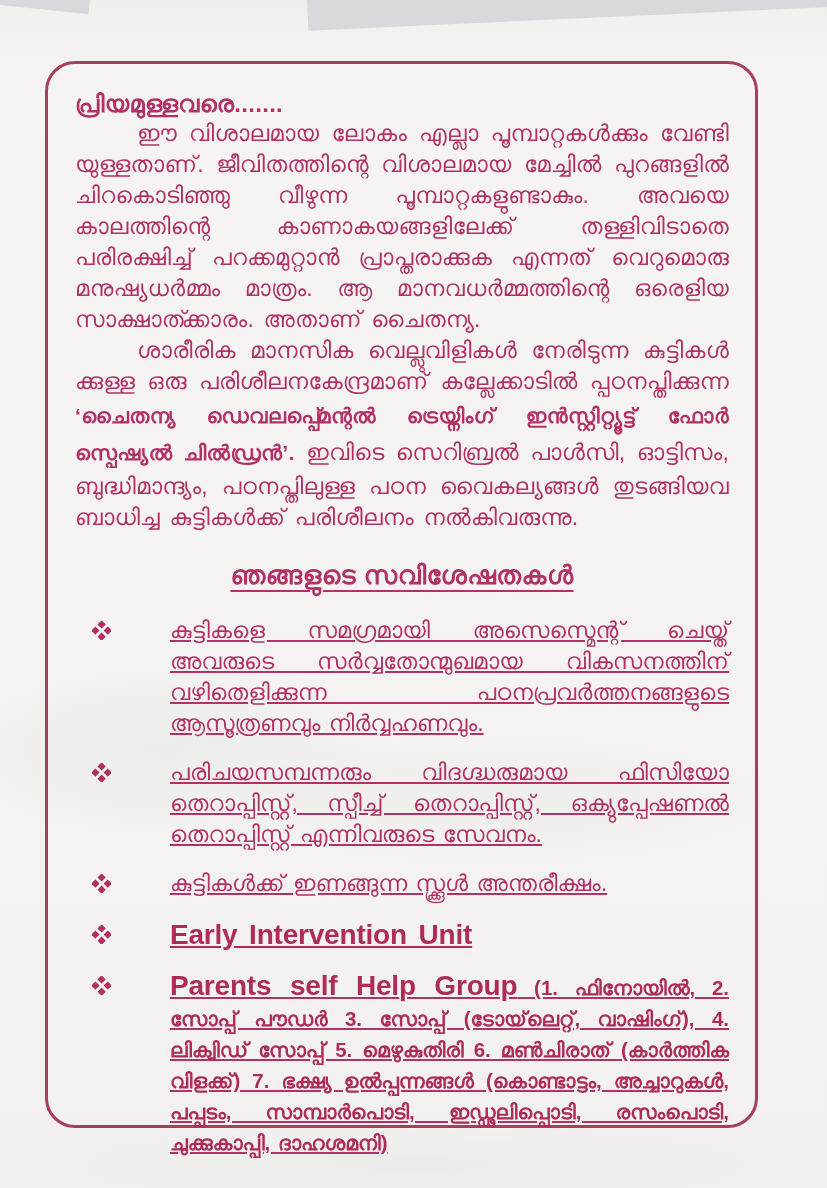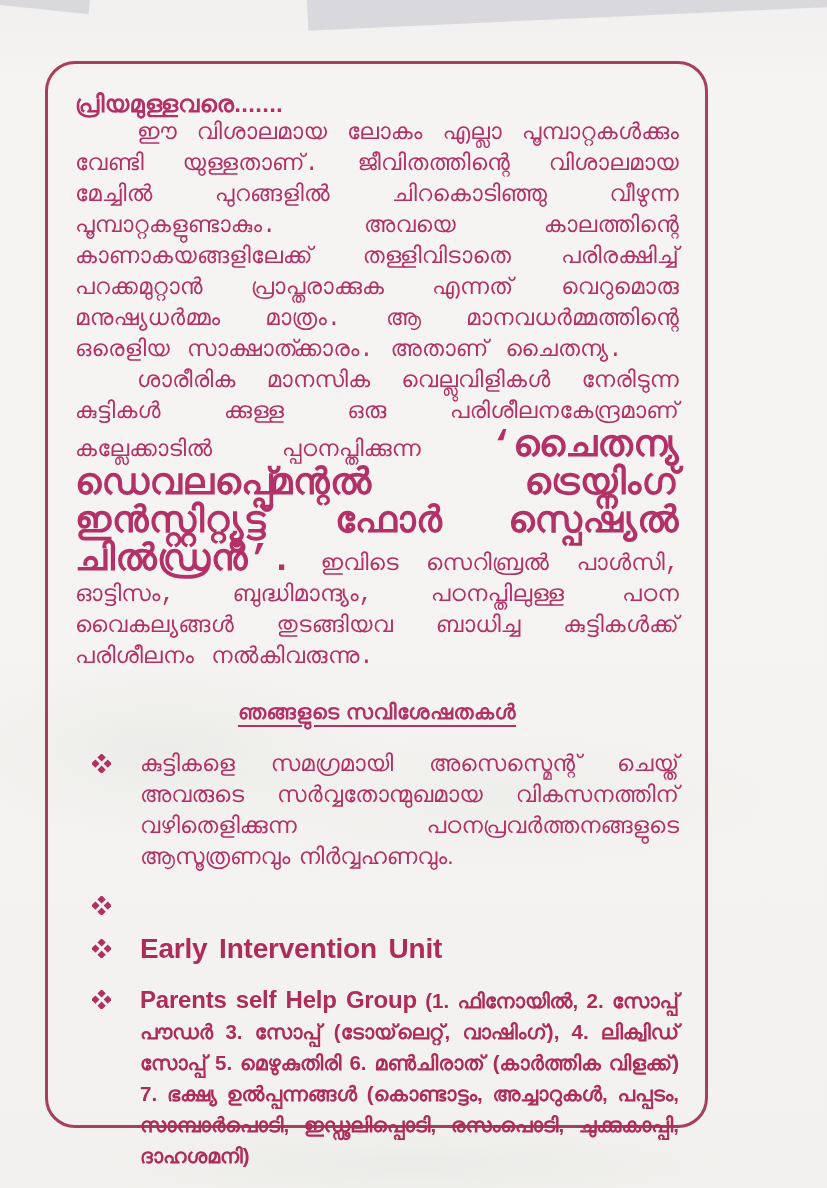--- a/index.html
+++ b/index.html
@@ -14,47 +14,47 @@
       radial-gradient(ellipse 320px 130px at 20% 63%, rgba(176,198,186,0.14), transparent 70%),
       radial-gradient(ellipse 420px 100px at 60% 67%, rgba(176,198,186,0.10), transparent 70%),
       radial-gradient(ellipse 500px 60px at 50% 98%, rgba(170,196,182,0.12), transparent 75%),
       linear-gradient(180deg,#f2f0ee 0%,#f6f4f2 8%,#f5f3f1 60%,#f3f1ef 100%);
     color:#b23166;
   }
   .scan-edge{position:absolute;background:#d9d8dc;}
   .scan-edge.tr{top:-30px;right:-40px;width:560px;height:48px;transform:rotate(-2.6deg);}
   .scan-edge.tl{top:-14px;left:-30px;width:120px;height:22px;transform:rotate(6deg);}
   .frame{
-    position:absolute;left:45px;top:61px;width:663px;height:1067px;
+    position:absolute;left:45px;top:61px;width:713px;height:1067px;
     box-sizing:border-box;border:3.5px solid #a63f58;border-radius:30px;
     padding:26px 26px 0 27px;
   }
   .greeting{font-size:24px;font-weight:bold;letter-spacing:0.3px;}
   p.mlbody{
     font-size:23px;line-height:31px;text-align:justify;margin:0;
-    word-spacing:3px;letter-spacing:0.2px;font-family:Liberation Mono, monospace;
+    word-spacing:3px;letter-spacing:0.2px;
   }
   .para1{margin-top:17px;text-indent:62px;}
   .para2{margin-top:25px;text-indent:62px;}
-  .inst{font-weight:bold;font-size:37px;line-height:37px;letter-spacing:0.4px;}
+  .inst{font-weight:bold;font-size:21px;line-height:37px;letter-spacing:0.4px;}
   .heading-wrap{text-align:center;margin-top:27px;}
   .heading{
-    display:inline-block;font-size:21px;font-weight:bold;
+    display:inline-block;font-size:26px;font-weight:bold;
     text-decoration:underline;text-underline-offset:6px;text-decoration-thickness:2px;
     letter-spacing:0.5px;
   }
   .bullets{margin-top:24px;}
   .brow{display:flex;align-items:flex-start;margin-bottom:18px;}
   .bicon{flex:none;width:19px;height:19px;margin:6px 0 0 17px;}
   .btext{
-    flex:1;margin-left:29px;font-size:23px;line-height:31px;
-    text-align:justify;word-spacing:2px;
+    flex:1;margin-left:59px;font-size:23px;line-height:31px;
+    text-align:justify;word-spacing:2px;text-decoration:underline;
   }
   .b-eng{font-weight:bold;font-size:28px;letter-spacing:-0.2px;word-spacing:4px;color:#ad2c59;}
-  .b6-label{font-weight:bold;font-size:24px;letter-spacing:-0.2px;color:#ad2c59;}
+  .b6-label{font-weight:bold;font-size:28px;letter-spacing:-0.2px;color:#ad2c59;}
   .b6-detail{font-weight:bold;font-size:20.5px;line-height:31px;letter-spacing:0;color:#ad2c59;}
   .b6 .btext{line-height:31px;}
   .mb-lg{margin-bottom:20px;}
   .mb-sm{margin-bottom:17px;}
 </style>
 </head>
 <body>
 
 <div class="page">
   <div class="scan-edge tr"></div>
@@ -88,23 +88,35 @@
 
       <div class="brow">
         <svg class="bicon" viewBox="0 0 20 20">
           <g fill="#b13062">
             <rect x="7" y="0.5" width="6.2" height="6.2" transform="rotate(45 10.1 3.6)"></rect>
             <rect x="0.5" y="7" width="6.2" height="6.2" transform="rotate(45 3.6 10.1)"></rect>
             <rect x="13.5" y="7" width="6.2" height="6.2" transform="rotate(45 16.6 10.1)"></rect>
             <rect x="7" y="13.5" width="6.2" height="6.2" transform="rotate(45 10.1 16.6)"></rect>
           </g>
         </svg>
+        <div class="btext">പരിചയസമ്പന്നരും വിദഗ്ദ്ധരുമായ ഫിസിയോ തെറാപ്പിസ്റ്റ്, സ്പീച്ച് തെറാപ്പിസ്റ്റ്, ഒക്യുപ്പേഷണൽ തെറാപ്പിസ്റ്റ് എന്നിവരുടെ സേവനം.</div>
       </div>
 
 
+      <div class="brow mb-lg">
+        <svg class="bicon" viewBox="0 0 20 20">
+          <g fill="#b13062">
+            <rect x="7" y="0.5" width="6.2" height="6.2" transform="rotate(45 10.1 3.6)"></rect>
+            <rect x="0.5" y="7" width="6.2" height="6.2" transform="rotate(45 3.6 10.1)"></rect>
+            <rect x="13.5" y="7" width="6.2" height="6.2" transform="rotate(45 16.6 10.1)"></rect>
+            <rect x="7" y="13.5" width="6.2" height="6.2" transform="rotate(45 10.1 16.6)"></rect>
+          </g>
+        </svg>
+        <div class="btext">കുട്ടികൾക്ക് ഇണങ്ങുന്ന സ്ക്കൂൾ അന്തരീക്ഷം.</div>
+      </div>
 
       <div class="brow mb-lg">
         <svg class="bicon" viewBox="0 0 20 20">
           <g fill="#b13062">
             <rect x="7" y="0.5" width="6.2" height="6.2" transform="rotate(45 10.1 3.6)"></rect>
             <rect x="0.5" y="7" width="6.2" height="6.2" transform="rotate(45 3.6 10.1)"></rect>
             <rect x="13.5" y="7" width="6.2" height="6.2" transform="rotate(45 16.6 10.1)"></rect>
             <rect x="7" y="13.5" width="6.2" height="6.2" transform="rotate(45 10.1 16.6)"></rect>
           </g>
         </svg>

